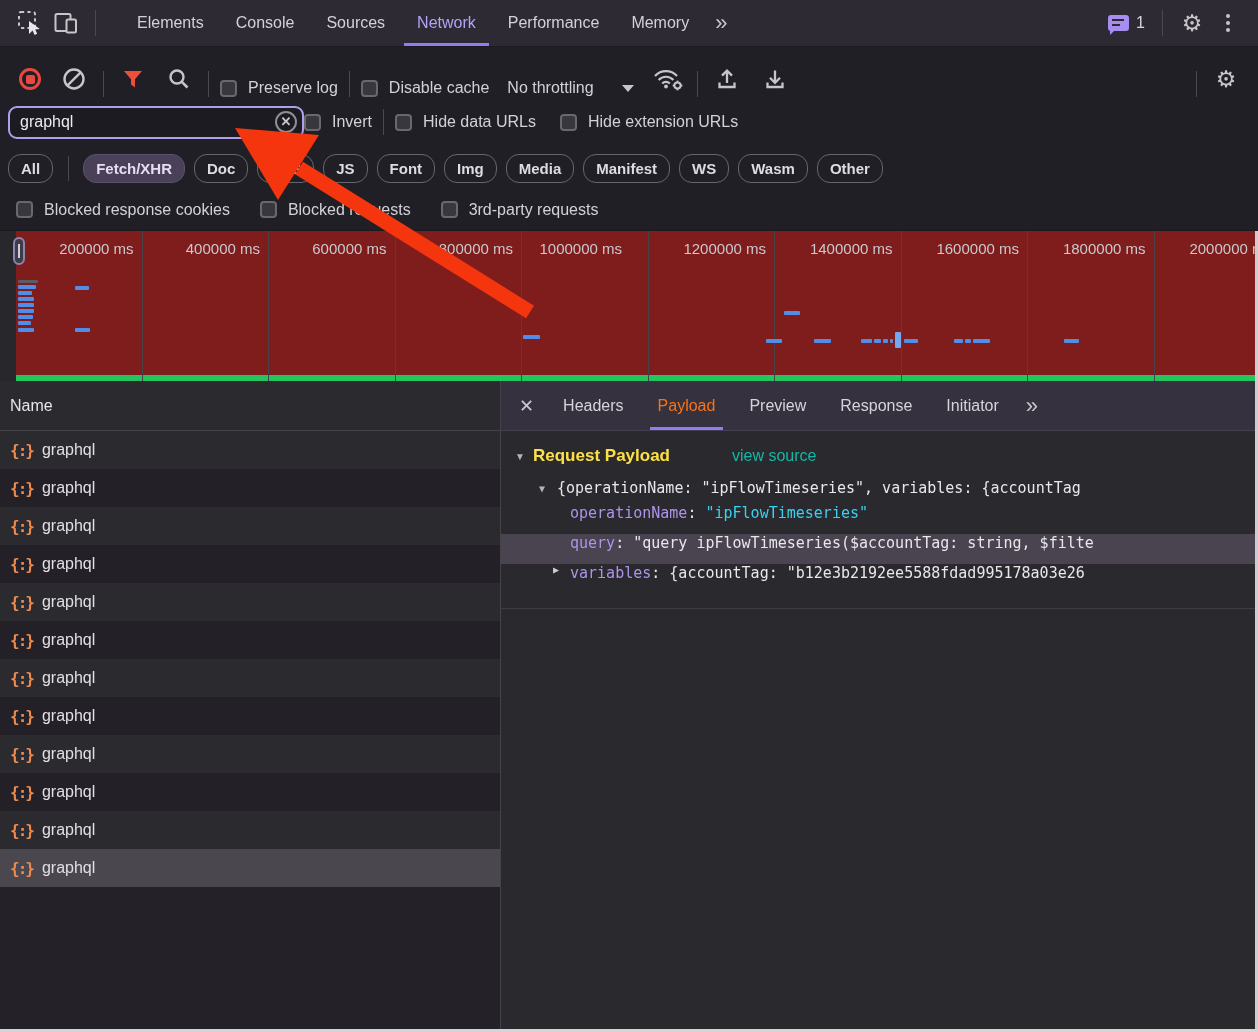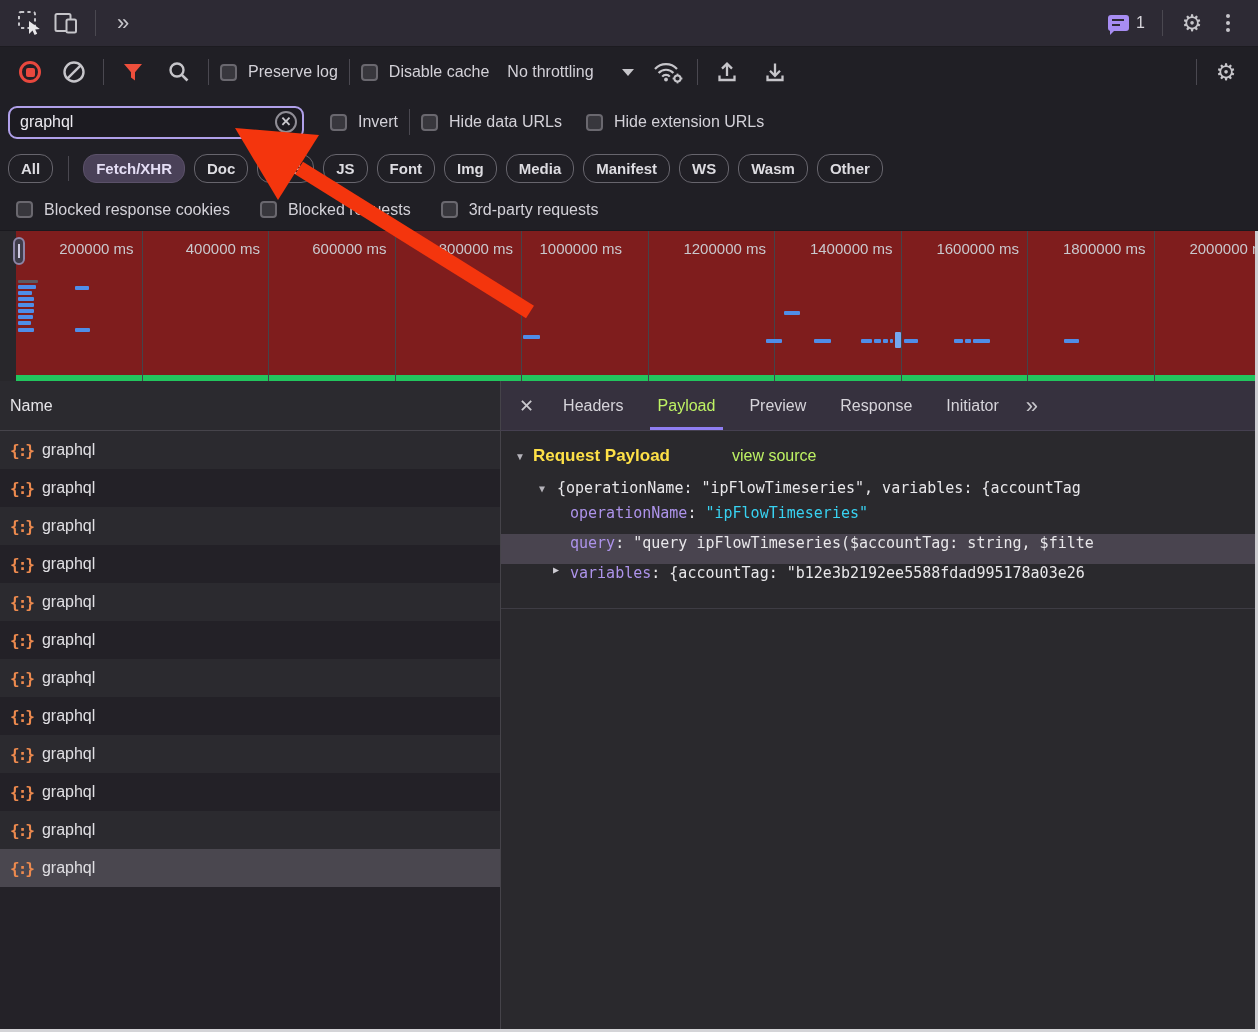--- a/index.html
+++ b/index.html
@@ -24,21 +24,21 @@
   .bubble::after{content:"";position:absolute;left:4px;top:9px;width:8px;height:2px;background:#2d2a34}
   .bubble .tail{position:absolute;left:2px;bottom:-4px;width:0;height:0;
                 border-left:5px solid #a78df2;border-bottom:5px solid transparent}
   .issues-count{font-size:16px;color:#d7d5db}
   .dots{display:flex;flex-direction:column;gap:3px;align-items:center;width:26px}
   .dots i{width:4px;height:4px;border-radius:50%;background:#c6c5ca}
   .gear-glyph{font-size:23px;color:#c6c5ca;line-height:1}
 
   
   .toolbar2{position:absolute;left:0;top:47px;width:100%;height:50px;background:#201f25;
-            display:flex;align-items:center;padding:0 14px 0 12px}
+            display:flex;align-items:flex-end;padding:0 14px 0 12px}
   .rec{width:22px;height:22px;border:3px solid #e8483e;border-radius:50%;display:flex;align-items:center;justify-content:center}
   .rec i{width:9px;height:9px;border-radius:2px;background:#e8483e}
   .throttle{display:flex;align-items:center;gap:28px;margin-left:18px;font-size:16px;color:#d3d1d8}
   .caret{width:0;height:0;border-left:6px solid transparent;border-right:6px solid transparent;border-top:7px solid #c6c5ca}
   .cb{width:17px;height:17px;border:2px solid #6a686f;border-radius:4px;background:#38373d;flex:none}
   .cb-group{display:flex;align-items:center;gap:11px;font-size:16px;color:#d3d1d8}
 
   
   .filterrow{position:absolute;left:0;top:97px;width:100%;height:50px;background:#201f25;
              display:flex;align-items:center;padding-left:8px}
@@ -83,28 +83,28 @@
   .req-row.selected{background:#4a474f}
   .json-badge{color:#ed8a4e;font-family:"DejaVu Sans Mono",monospace;font-weight:bold;font-size:16px;letter-spacing:-2px}
   .left-filler{position:absolute;left:0;top:887px;width:500px;bottom:0;background:#242228}
 
   
   .dtabbar{position:absolute;left:500px;top:381px;right:0;height:50px;background:#36313e;
            border-bottom:1px solid #454050;border-left:1px solid #454349;
            display:flex;align-items:center;padding-left:10px}
   .close-x{font-size:18px;color:#c9c8cd;padding:0 12px 0 8px}
   .dtab{position:relative;height:100%;display:flex;align-items:center;padding:0 17px;font-size:16px;color:#d6d4da}
-  .dtab.active{color:#bef264}
+  .dtab.active{color:#f97316}
   .dtab.active::after{content:"";position:absolute;left:9px;right:9px;bottom:0;height:3px;background:#8f7df2}
 
   .dcontent{position:absolute;left:500px;top:431px;right:0;bottom:0;background:#2a292d;border-left:1px solid #454349;overflow:hidden}
   .section-row{display:flex;align-items:center;padding:15px 0 6px 14px;font-size:16px}
   .tri{flex:none;font-size:10px;color:#b5b3ba;width:18px}
   .sec-title{font-weight:bold;color:#fde047;font-size:17px}
-  .view-source{margin-left:62px;color:#bef264;font-size:16px}
+  .view-source{margin-left:62px;color:#14b8a6;font-size:16px}
   .mono{font-family:"DejaVu Sans Mono",monospace;font-size:15px}
   .sum-row{display:flex;align-items:center;height:32px;padding-left:38px;white-space:nowrap;overflow:hidden;color:#e8e7ea}
   .kv{display:flex;height:30px;padding-left:52px;white-space:nowrap;overflow:hidden}
   .kv .tri{width:17px;color:#cfcdd4}
   .kv-key{color:#ad93ea}
   .kv-colon{color:#e8e7ea;white-space:pre}
   .kv-value{color:#e8e7ea}
   .kv.val-string .kv-value{color:#38d2f1}
   .kv.highlighted{background:#49444f}
   .psep{height:1px;background:#3e3c44;margin-top:14px}
@@ -129,20 +129,46 @@
       </svg>
     </div>
     <div class="icon-btn">
       <svg class="ic" width="26" height="24" viewBox="0 0 26 24">
         <rect x="2.5" y="3" width="15" height="17" rx="1.5" fill="none" stroke="#c6c5ca" stroke-width="2"></rect>
         <rect x="13.5" y="8.5" width="9.5" height="13" rx="1.5" fill="#2d2a34" stroke="#c6c5ca" stroke-width="2"></rect>
       </svg>
     </div>
     <div class="vdiv"></div>
 
+    <div class="maintabs">
+
+        <div class="maintab">
+          <span>Elements</span>
+        </div>
+
+        <div class="maintab">
+          <span>Console</span>
+        </div>
+
+        <div class="maintab">
+          <span>Sources</span>
+        </div>
+
+        <div class="maintab active">
+          <span>Network</span>
+        </div>
+
+        <div class="maintab">
+          <span>Performance</span>
+        </div>
+
+        <div class="maintab">
+          <span>Memory</span>
+        </div>
+      </div>
     <div class="more-tabs">»</div>
 
     <div class="spacer"></div>
 
     <div class="issues">
       <span class="bubble">
           <i class="tail"></i>
         </span>
       <span class="issues-count">1</span>
     </div>
@@ -236,21 +262,21 @@
     <div class="icon-btn">
       <span class="gear-glyph">⚙</span>
     </div>
   </div>
 
   <div class="filterrow">
     <div class="filter-wrap">
       <input class="filter-input" type="text" value="graphql" style="">
       <span class="clear-x">✕</span>
     </div>
-    <div class="cb-group" style="margin-left:26px">
+    <div class="cb-group" style="">
       <span class="cb"></span>
       <span>Invert</span>
     </div>
     <div class="vdiv"></div>
     <div class="cb-group">
       <span class="cb"></span>
       <span>Hide data URLs</span>
     </div>
     <div class="cb-group" style="margin-left:24px">
       <span class="cb"></span>

